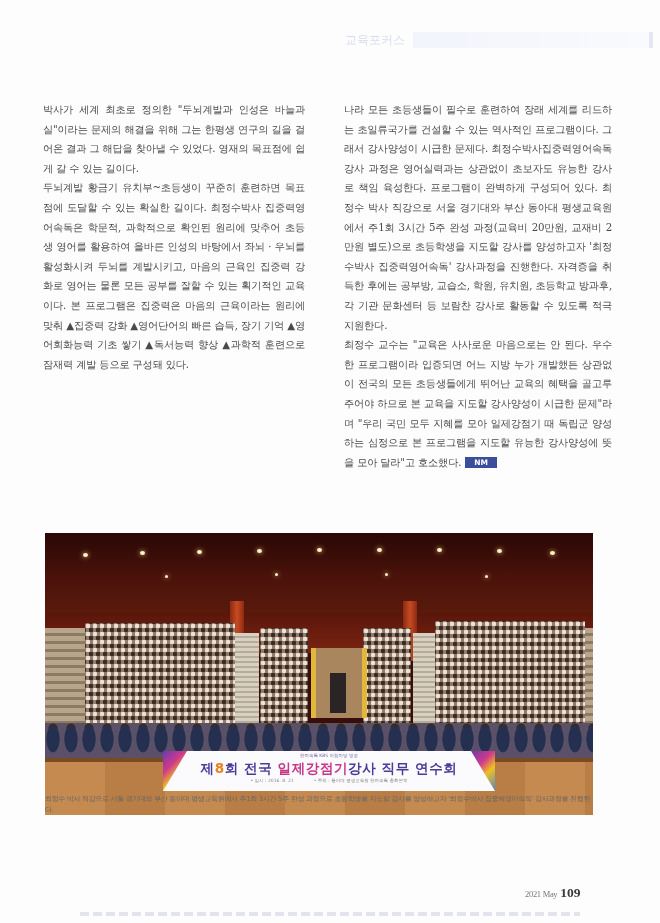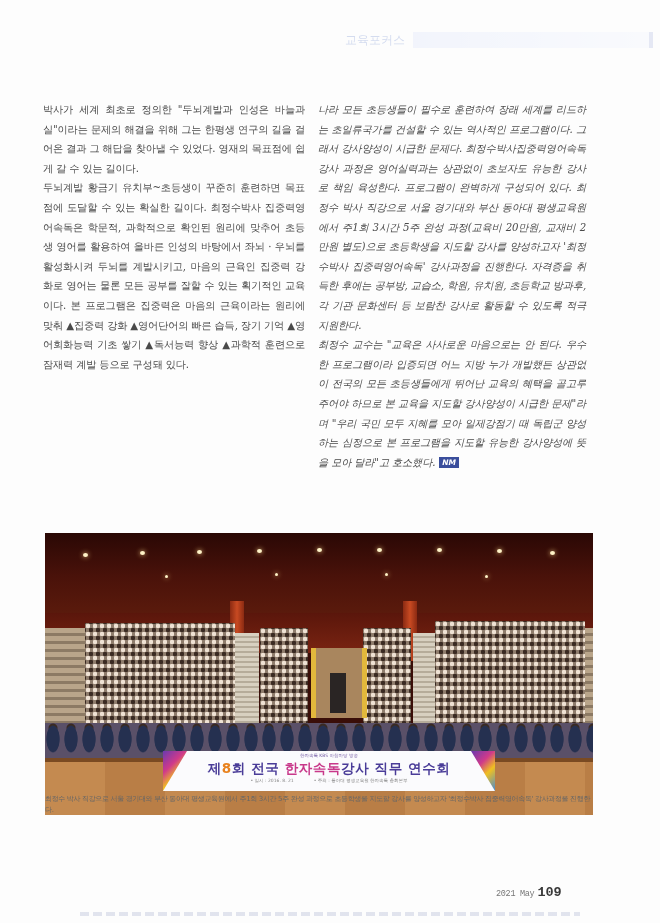--- a/index.html
+++ b/index.html
@@ -10,28 +10,28 @@
   .header-faint {
     position: absolute; left: 345px; top: 30px; width: 308px; height: 20px;
     display: flex; align-items: center; gap: 8px; opacity: 0.35;
   }
   .header-faint .hf-label { font-family: "DejaVu Sans", sans-serif; font-size: 12px; color: #8aa0d8; font-weight: normal; }
   .header-faint .hf-bar { flex: 1; height: 16px; background: linear-gradient(90deg,#dfe6fb,#f3f6ff); border-right: 4px solid #b9c2e6; }
 
   .col { position: absolute; top: 100px; font-size: 10.2px; line-height: 19.6px; letter-spacing: -0.15px; }
   .col p { margin: 0; text-align: justify; }
   .col-left { left: 43px; width: 262px; }
-  .col-right { left: 318px; width: 268px; font-style: italic; }
+  .col-right { left: 344px; width: 268px; }
   .subhead {
     font-family: "DejaVu Sans", sans-serif; font-weight: bold; color: #2a2a2a; font-size: 10px;
     margin-top: 14px !important; letter-spacing: -0.4px; white-space: nowrap;
   }
   .nm-badge {
     display: inline-block; background: #3a4e9c; color: #fff; font-family: "DejaVu Sans", sans-serif;
-    font-size: 7.5px; font-weight: bold; padding: 0 3px; line-height: 11px; margin-left: 4px; vertical-align: 1px;
+    font-size: 7.5px; font-weight: bold; padding: 0 9px; line-height: 11px; margin-left: 4px; vertical-align: 1px;
   }
 
   .photo {
     position: absolute; left: 45px; top: 533px; width: 548px; height: 282px; overflow: hidden;
     background: #3a0e08;
   }
   .ceiling { position: absolute; left: 0; top: 0; width: 100%; height: 80px;
     background: linear-gradient(180deg,#2a0805 0%,#4a120a 55%,#5a1a0c 100%); }
   .light { position: absolute; width: 5px; height: 4px; border-radius: 50%; background: #fff3c8; box-shadow: 0 0 5px #ffd98a; }
   .wall { position: absolute; left: 0; top: 80px; width: 100%; height: 40px; background: linear-gradient(180deg,#5a160b,#7a2412); }
@@ -65,21 +65,21 @@
   .banner-title { font-size: 13.5px; font-weight: bold; color: #4a3c98; line-height: 18px; letter-spacing: 0.6px; }
   .banner-title .hl-num { color: #e8821e; }
   .banner-title .hl-pink { color: #c8388a; }
   .banner-sub { font-size: 4.5px; color: #888; line-height: 7px; }
   .banner-sub span { margin: 0 10px; }
 
   .caption {
     position: absolute; left: 45px; top: 794px; width: 550px; font-family: "DejaVu Sans", sans-serif;
     font-size: 7px; line-height: 11px; color: #666; letter-spacing: -0.35px;
   }
-  .folio { position: absolute; left: 496px; top: 883px; font-family: Liberation Mono, monospace; color: #555; white-space: nowrap; }
+  .folio { position: absolute; left: 525px; top: 883px; font-family: Liberation Serif, serif; color: #555; white-space: nowrap; }
   .folio .f-date { font-size: 8.5px; color: #777; letter-spacing: -0.3px; }
   .folio .f-num { font-size: 13.5px; font-weight: bold; color: #3a3a3a; margin-left: 3px; }
   .bottom-faint { position: absolute; left: 80px; top: 912px; width: 500px; height: 4px; opacity: 0.22;
     background: repeating-linear-gradient(90deg,#7f8bb8 0 9px,transparent 9px 13px); }
 </style>
 </head>
 <body>
 
 <div class="header-faint">
   <span class="hf-label">교육포커스</span>
@@ -124,21 +124,21 @@
   <div class="stairs" style="left:368px;top:100px;width:22px;height:90px"></div>
   <div class="door">
       <div class="door-inner"></div>
     </div>
   <div class="front-row"></div>
   <div class="stage"></div>
   <div class="stage-top"></div>
 
   <div class="banner">
     <div class="banner-top">한자속독 KBS 아침마당 방송</div>
-    <div class="banner-title"><span>제</span><span class="hl-num">8</span><span>회 전국 </span><span class="hl-pink">한자속독</span><span>강사 직무 연수회</span></div>
+    <div class="banner-title"><span>제</span><span class="hl-num">8</span><span>회 전국 </span><span class="hl-pink">일제강점기</span><span>강사 직무 연수회</span></div>
     <div class="banner-sub"><span>• 일시 : 2016. 8. 21</span><span>• 주최 : 동아대 평생교육원 한자속독 총회본부</span></div>
   </div>
 </div>
 
 <div class="caption">최정수 박사 직강으로 서울 경기대와 부산 동아대 평생교육원에서 주1회 3시간 5주 완성 과정으로 초등학생을 지도할 강사를 양성하고자 '최정수박사 집중력영어속독' 강사과정을 진행한다.</div>
 
 <div class="folio">
   <span class="f-date">2021 May</span><span class="f-num">109</span>
 </div>
 <div class="bottom-faint"></div>

